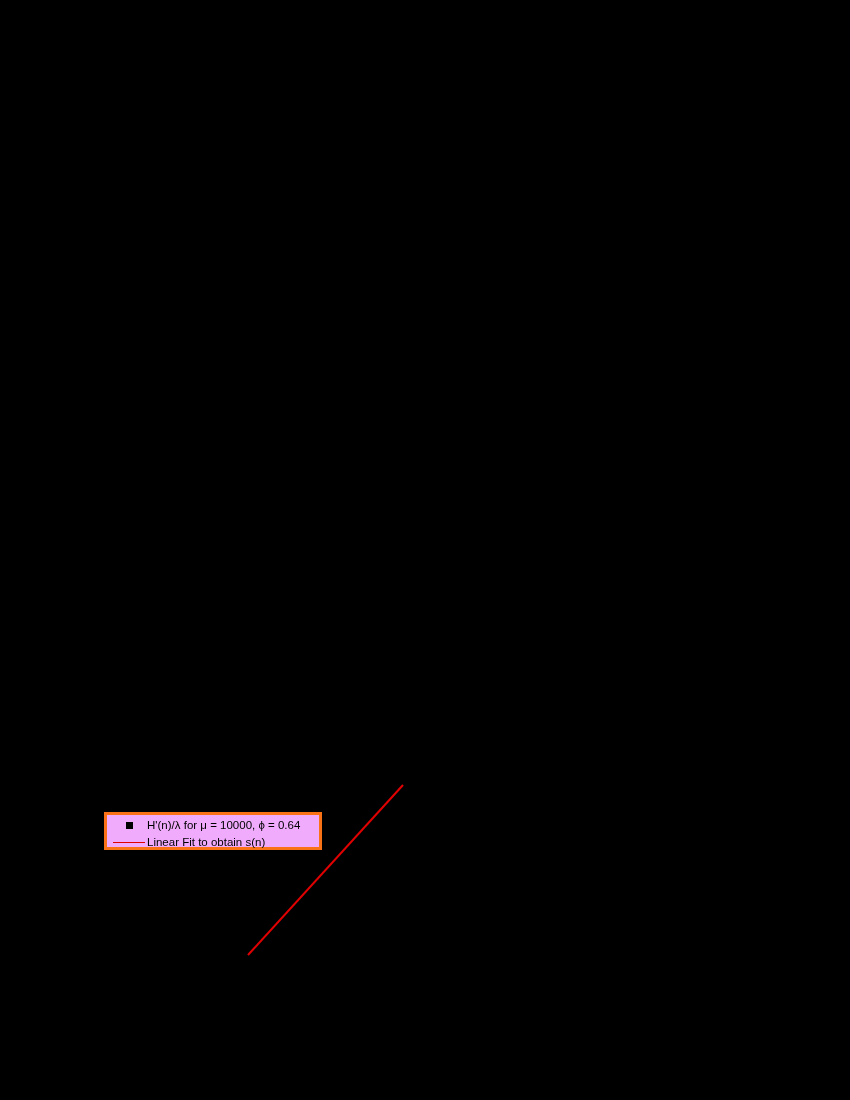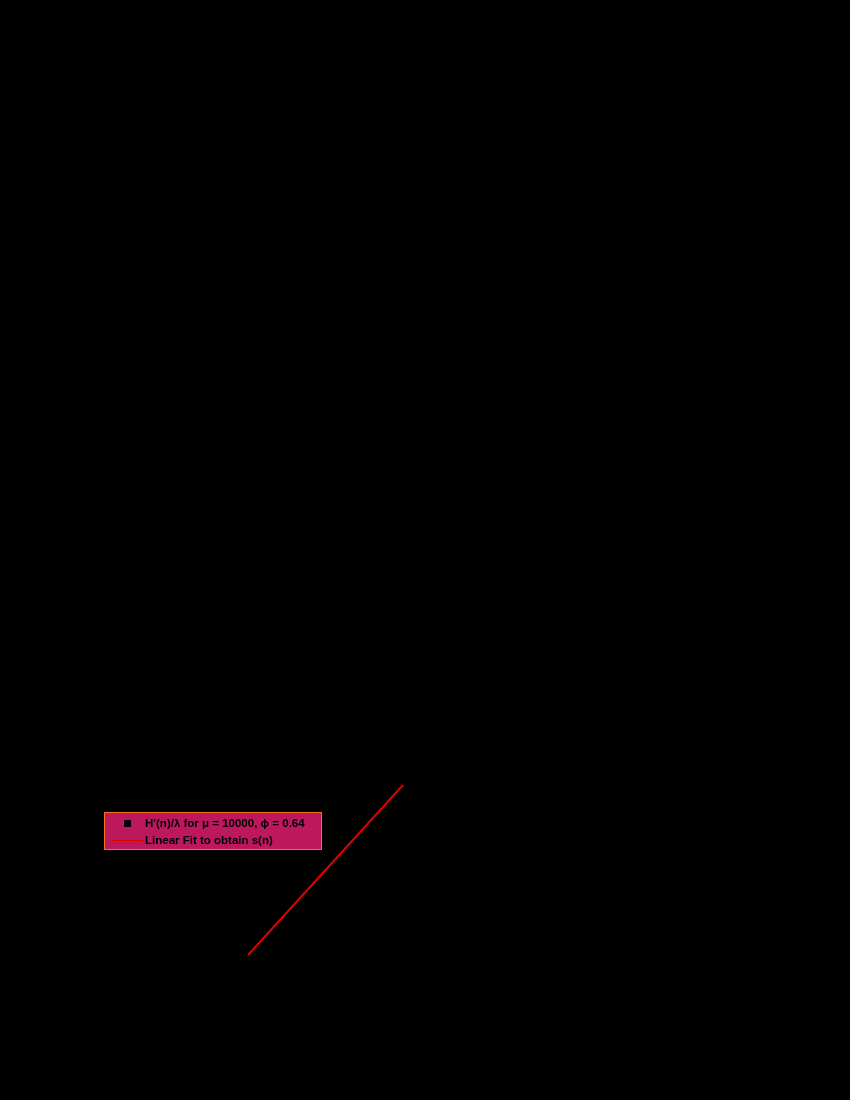--- a/index.html
+++ b/index.html
@@ -29,25 +29,24 @@
     width: 850px;
     height: 1100px;
   }
   
   #legend {
     position: absolute;
     left: 104px;
     top: 812px;
     width: 218px;
     height: 38px;
-    background: #be185d;
-    border: 1px solid #f97316;
+    background: #f0abfc;
+    border: 3px solid #f97316;
     box-sizing: border-box;
     padding: 0;
-    font-weight: bold;
   }
   .legend-row {
     display: flex;
     align-items: center;
     height: 17px;
     margin: 0;
     padding: 0 6px 0 4px;
   }
   .legend-row:first-child { margin-top: 2px; }
   .legend-sym {

